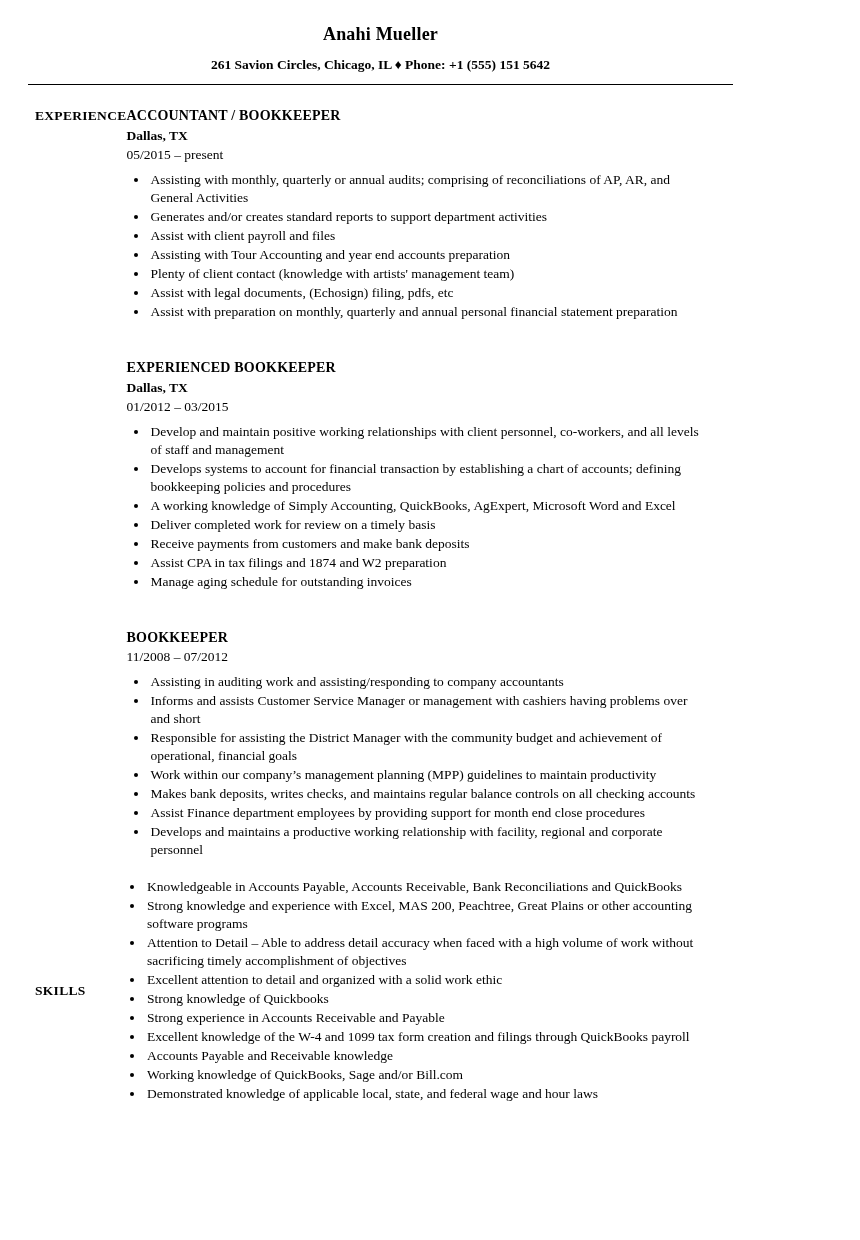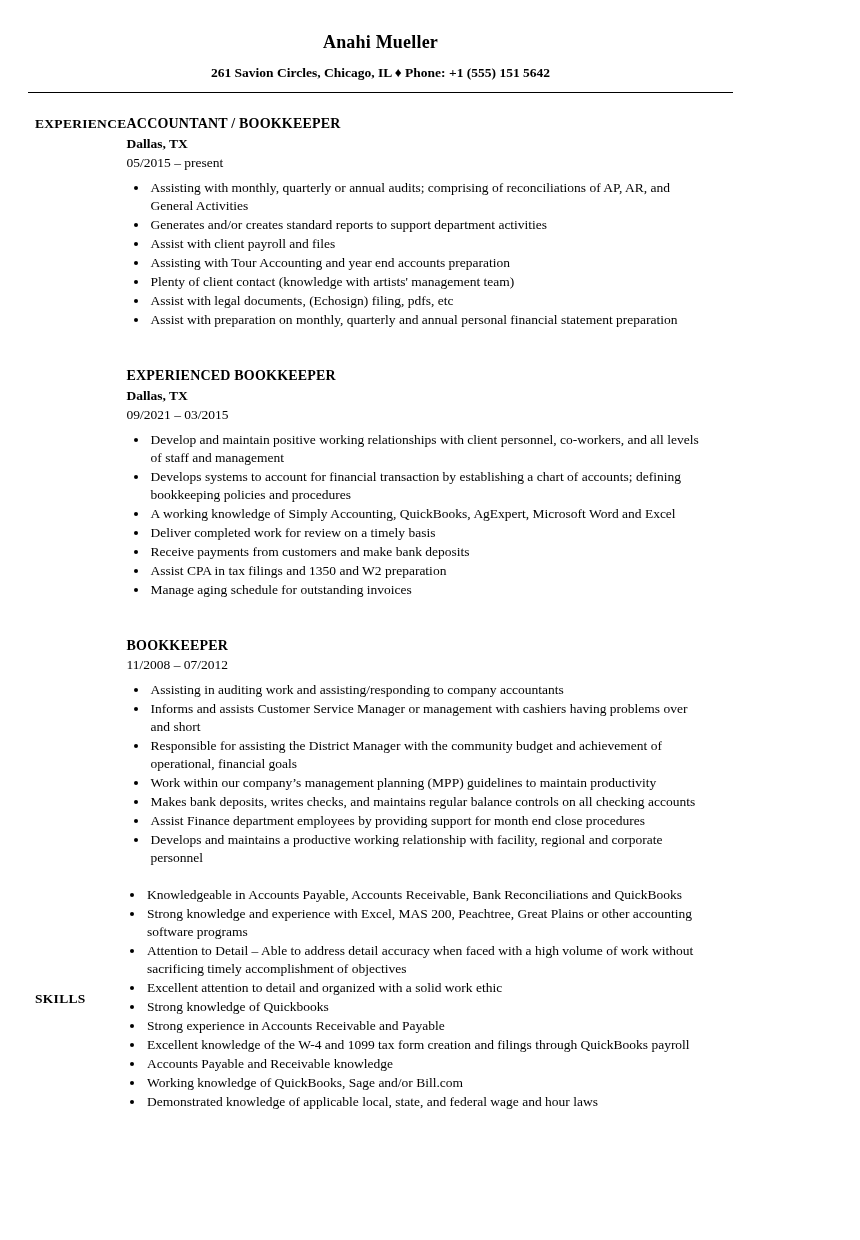--- a/index.html
+++ b/index.html
@@ -10,21 +10,21 @@
   }
   body {
     width: 860px;
     min-height: 1240px;
     font-family: "Liberation Serif", "DejaVu Serif", serif;
     color: #000000;
   }
   .page {
     width: 761px;
     min-height: 1240px;
-    padding-top: 32px;
+    padding-top: 24px;
     position: relative;
   }
   
   .header {
     text-align: center;
   }
   .name {
     font-size: 18px;
     font-weight: bold;
     letter-spacing: 0.2px;
@@ -123,28 +123,28 @@
             <li>Assist with client payroll and files</li>
             <li>Assisting with Tour Accounting and year end accounts preparation</li>
             <li>Plenty of client contact (knowledge with artists' management team)</li>
             <li>Assist with legal documents, (Echosign) filing, pdfs, etc</li>
             <li>Assist with preparation on monthly, quarterly and annual personal financial statement preparation</li>
           </ul>
         </div>
         <div class="job">
           <div class="job-title">EXPERIENCED BOOKKEEPER</div>
           <div class="job-location">Dallas, TX</div>
-          <div class="job-dates">09/2021 – 03/2015</div>
+          <div class="job-dates">01/2012 – 03/2015</div>
           <ul class="bullets">
             <li>Develop and maintain positive working relationships with client personnel, co-workers, and all levels of staff and management</li>
             <li>Develops systems to account for financial transaction by establishing a chart of accounts; defining bookkeeping policies and procedures</li>
             <li>A working knowledge of Simply Accounting, QuickBooks, AgExpert, Microsoft Word and Excel</li>
             <li>Deliver completed work for review on a timely basis</li>
             <li>Receive payments from customers and make bank deposits</li>
-            <li>Assist CPA in tax filings and 1350 and W2 preparation</li>
+            <li>Assist CPA in tax filings and 1874 and W2 preparation</li>
             <li>Manage aging schedule for outstanding invoices</li>
           </ul>
         </div>
         <div class="job">
           <div class="job-title">BOOKKEEPER</div>
           <div class="job-dates">11/2008 – 07/2012</div>
           <ul class="bullets">
             <li>Assisting in auditing work and assisting/responding to company accountants</li>
             <li>Informs and assists Customer Service Manager or management with cashiers having problems over and short</li>
             <li>Responsible for assisting the District Manager with the community budget and achievement of operational, financial goals</li>

